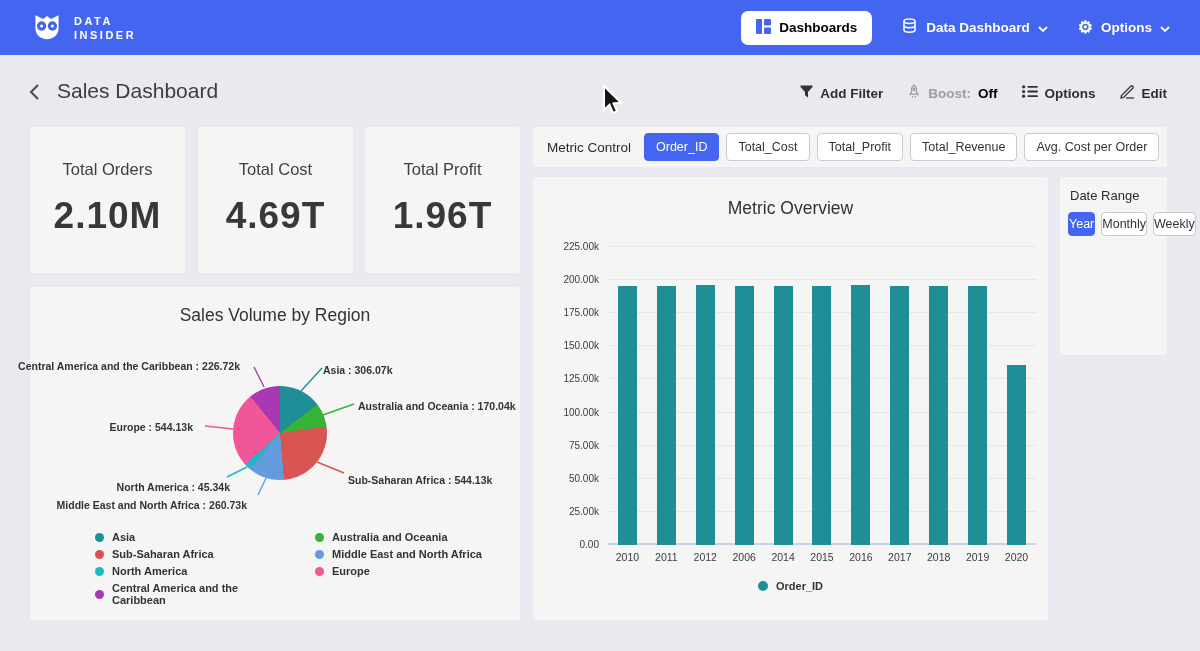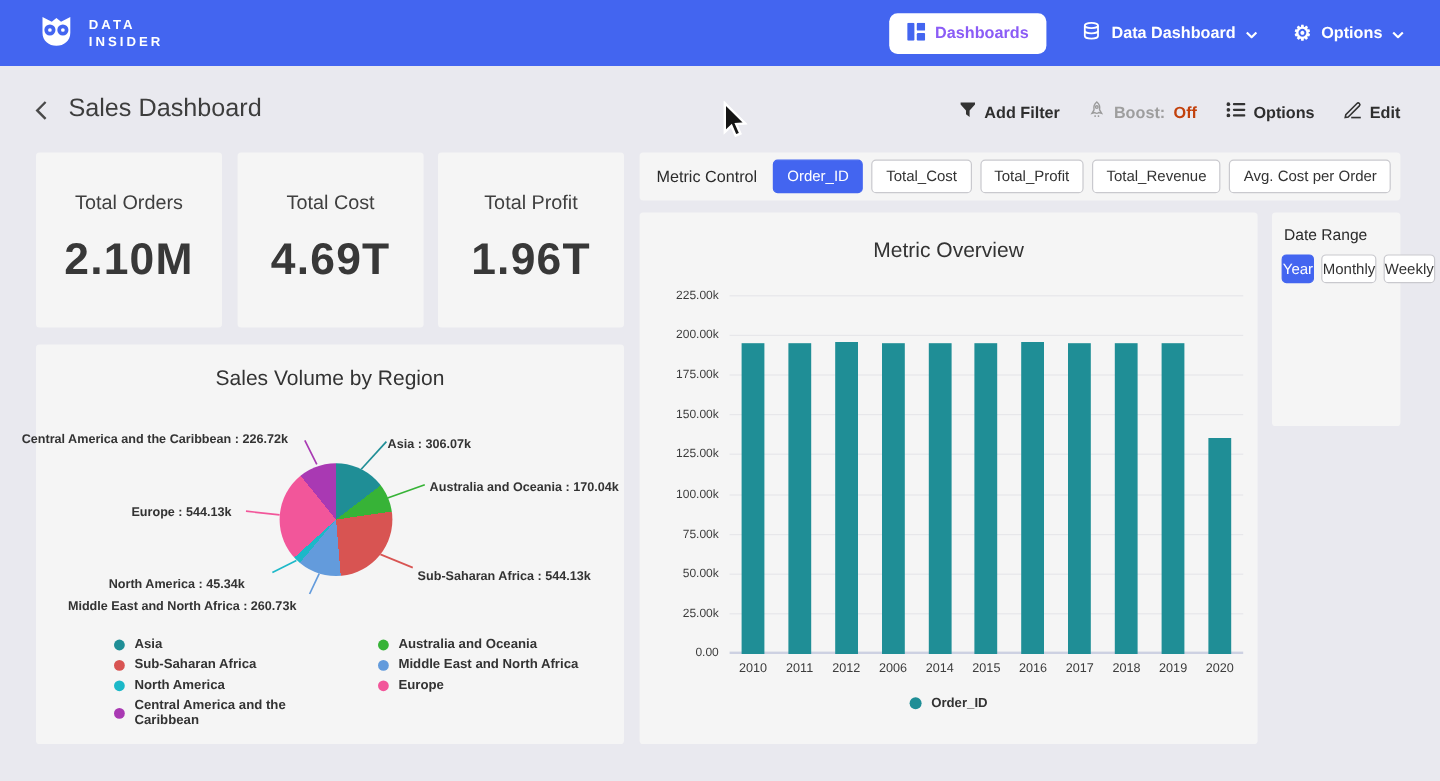--- a/index.html
+++ b/index.html
@@ -5,30 +5,30 @@
   * { margin:0; padding:0; box-sizing:border-box; }
   html,body { width:1200px; height:651px; }
   body { font-family:"Liberation Sans", sans-serif; background:#E9E9EF; position:relative; overflow:hidden; }
 
   
   .topnav { position:absolute; top:0; left:0; width:1200px; height:55px; background:#4365F0; display:flex; align-items:center; justify-content:space-between; padding:0 30px; }
   .brand { display:flex; align-items:center; gap:10px; }
   .brand-text { color:#fff; font-size:11px; font-weight:bold; letter-spacing:2.5px; line-height:14px; }
   .nav-right { display:flex; align-items:center; gap:30px; }
   .nav-item { display:flex; align-items:center; gap:8px; color:#fff; font-size:13.5px; font-weight:600; cursor:pointer; }
-  .pill { background:#fff; color:#8b5cf6; border:none; border-radius:7px; padding:8px 15px; font-size:13.5px; font-weight:700; display:flex; align-items:center; gap:8px; font-family:inherit; cursor:pointer; }
+  .pill { background:#fff; color:#000000; border:none; border-radius:7px; padding:8px 15px; font-size:13.5px; font-weight:700; display:flex; align-items:center; gap:8px; font-family:inherit; cursor:pointer; }
   .gear-glyph { font-size:17px; line-height:1; color:#fff; }
 
   
   .back-btn { position:absolute; left:28px; top:83px; width:18px; height:18px; cursor:pointer; }
   .page-title { position:absolute; left:57px; top:79px; font-size:21px; color:#3D3D3D; font-weight:500; }
   .header-actions { position:absolute; right:33px; top:84px; display:flex; align-items:center; gap:24px; }
   .h-action { display:flex; align-items:center; gap:7px; font-size:13.5px; font-weight:600; color:#2E2E2E; cursor:pointer; }
   .boost-label { color:#9E9E9E; }
-  .boost-state { color:#c2410c; }
+  .boost-state { color:#000000; }
 
   
   .card { position:absolute; background:#F5F5F5; border-radius:3px; }
   .kpi { width:155px; height:146px; top:127px; text-align:center; }
   .kpi-label { margin-top:33px; font-size:16.5px; color:#3F3F3F; font-weight:500; }
   .kpi-value { margin-top:16px; font-size:37px; font-weight:700; color:#383838; letter-spacing:1px; }
 
   
   .metric-card { left:533px; top:127px; width:634px; height:40px; display:flex; align-items:center; padding-left:14px; gap:13px; }
   .metric-label { font-size:13.5px; color:#2B2B2B; }
@@ -39,21 +39,21 @@
   
   .pie-card { left:30px; top:287px; width:490px; height:333px; }
   .chart-title { text-align:center; font-size:17.5px; color:#333; font-weight:500; padding-top:18px; }
   .pie { position:absolute; left:203px; top:99px; width:94px; height:94px; border-radius:50%; cursor:pointer; }
   .pie-lines { position:absolute; left:0; top:0; pointer-events:none; }
   .pie-label { position:absolute; font-size:10.5px; font-weight:700; color:#333; white-space:nowrap; }
   .pl-0 { left:293px; top:77px; }
   .pl-1 { left:328px; top:113px; }
   .pl-2 { left:318px; top:187px; }
   .pl-3 { right:273px; top:212px; text-align:right; }
-  .pl-4 { right:316px; top:194px; text-align:left; }
+  .pl-4 { right:290px; top:194px; text-align:left; }
   .pl-5 { right:327px; top:134px; text-align:right; }
   .pl-6 { right:280px; top:73px; text-align:right; }
   .pie-legend { position:absolute; left:65px; top:244px; display:flex; gap:30px; }
   .legend-col { display:flex; flex-direction:column; gap:5px; width:190px; }
   .legend-item { display:flex; align-items:center; gap:8px; font-size:11px; font-weight:700; color:#333; cursor:pointer; }
   .dot { width:9px; height:9px; border-radius:50%; flex:none; }
 
   
   .bar-card { left:533px; top:177px; width:515px; height:443px; }
   .bar-y-labels { position:absolute; left:0; top:70px; width:66px; height:298px; }

